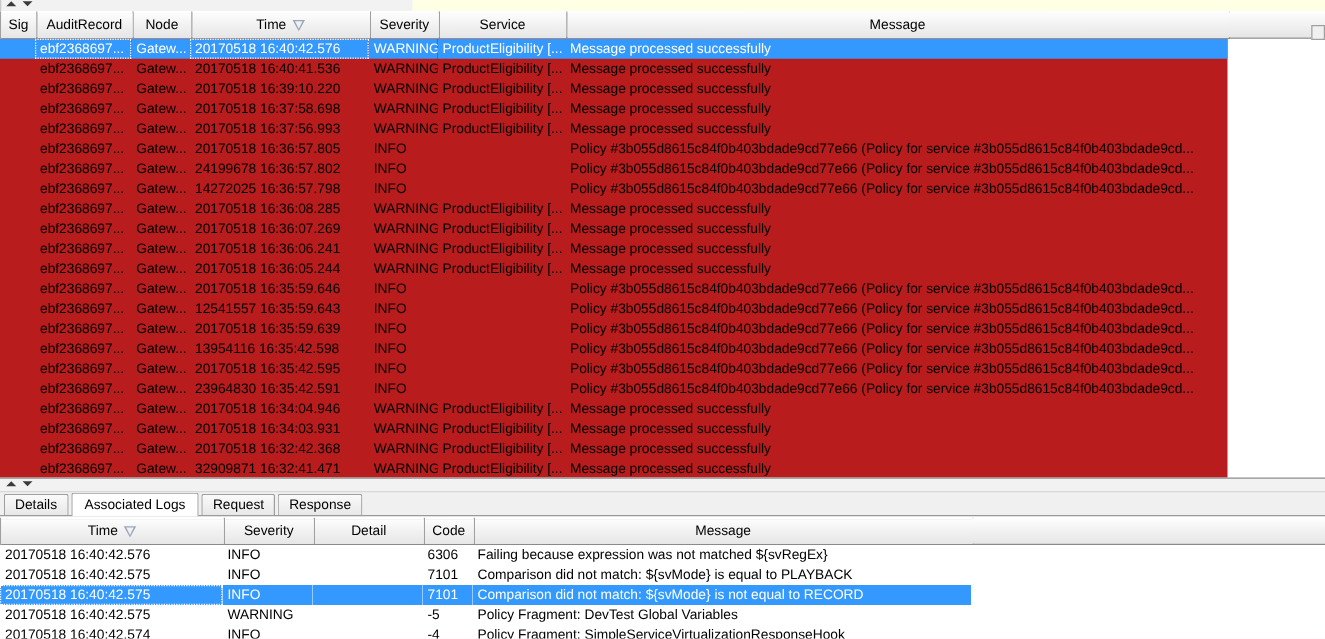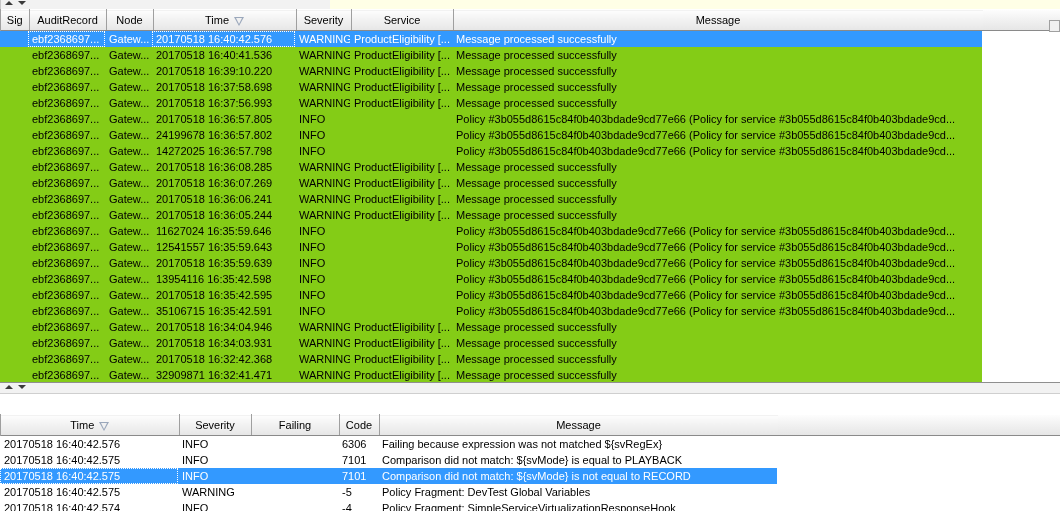--- a/index.html
+++ b/index.html
@@ -114,21 +114,21 @@
     left: 0; top: 9px; width: 1060px; height: 380px;
     background: #ffffff;
     overflow: hidden;
   }
   #upper-head-wrap {
     width: 982px;
     border-left: 1px solid #9f9f9f;
   }
   #upper-body-wrap {
     width: 982px;
-    background: #84cc16;
+    background: #b91c1c;
   }
   #upper-panel .filler-head {
     position: absolute;
     left: 982px; top: 0; width: 78px; height: 22px;
     background: linear-gradient(to bottom, #fdfdfd 0%, #f1f1f1 50%, #e6e6e6 100%);
     border-bottom: 1px solid #8a8a8a;
     border-top: 1px solid #ffffff;
   }
   
   .vscroll-stub {
@@ -360,21 +360,21 @@
               <td>Gatew...</td>
               <td>20170518 16:36:05.244</td>
               <td>WARNING</td>
               <td>ProductEligibility [...</td>
               <td>Message processed successfully</td>
             </tr>
             <tr>
               <td class="ctr"></td>
               <td>ebf2368697...</td>
               <td>Gatew...</td>
-              <td>11627024 16:35:59.646</td>
+              <td>20170518 16:35:59.646</td>
               <td>INFO</td>
               <td></td>
               <td>Policy #3b055d8615c84f0b403bdade9cd77e66 (Policy for service #3b055d8615c84f0b403bdade9cd...</td>
             </tr>
             <tr>
               <td class="ctr"></td>
               <td>ebf2368697...</td>
               <td>Gatew...</td>
               <td>12541557 16:35:59.643</td>
               <td>INFO</td>
@@ -405,21 +405,21 @@
               <td>Gatew...</td>
               <td>20170518 16:35:42.595</td>
               <td>INFO</td>
               <td></td>
               <td>Policy #3b055d8615c84f0b403bdade9cd77e66 (Policy for service #3b055d8615c84f0b403bdade9cd...</td>
             </tr>
             <tr>
               <td class="ctr"></td>
               <td>ebf2368697...</td>
               <td>Gatew...</td>
-              <td>35106715 16:35:42.591</td>
+              <td>23964830 16:35:42.591</td>
               <td>INFO</td>
               <td></td>
               <td>Policy #3b055d8615c84f0b403bdade9cd77e66 (Policy for service #3b055d8615c84f0b403bdade9cd...</td>
             </tr>
             <tr>
               <td class="ctr"></td>
               <td>ebf2368697...</td>
               <td>Gatew...</td>
               <td>20170518 16:34:04.946</td>
               <td>WARNING</td>
@@ -458,38 +458,44 @@
     </div>
   </div>
 
   <div id="mid-splitter">
     <div class="splitter-arrows">
       <span class="tri-up"></span>
       <span class="tri-down"></span>
     </div>
   </div>
 
+  <div id="tabbar">
+      <div class="tab">Details</div>
+      <div class="tab active">Associated Logs</div>
+      <div class="tab">Request</div>
+      <div class="tab">Response</div>
+    </div>
 
   <div id="lower-panel">
     <div class="filler-head"></div>
 
     <div id="lower-head-wrap">
       <table class="grid">
         <colgroup id="logs-colgroup-head">
             <col style="width: 178px;">
             <col style="width: 72px;">
             <col style="width: 88px;">
             <col style="width: 40px;">
             <col style="width: 399px;">
           </colgroup>
         <thead>
             <tr id="logs-header-row">
               <th><span>Time</span><span class="sort-desc"></span></th>
               <th><span>Severity</span></th>
-              <th><span>Failing</span></th>
+              <th><span>Detail</span></th>
               <th><span>Code</span></th>
               <th><span>Message</span></th>
             </tr>
           </thead>
       </table>
     </div>
 
     <div id="lower-body-wrap">
       <table class="grid">
         <colgroup id="logs-colgroup-body">

